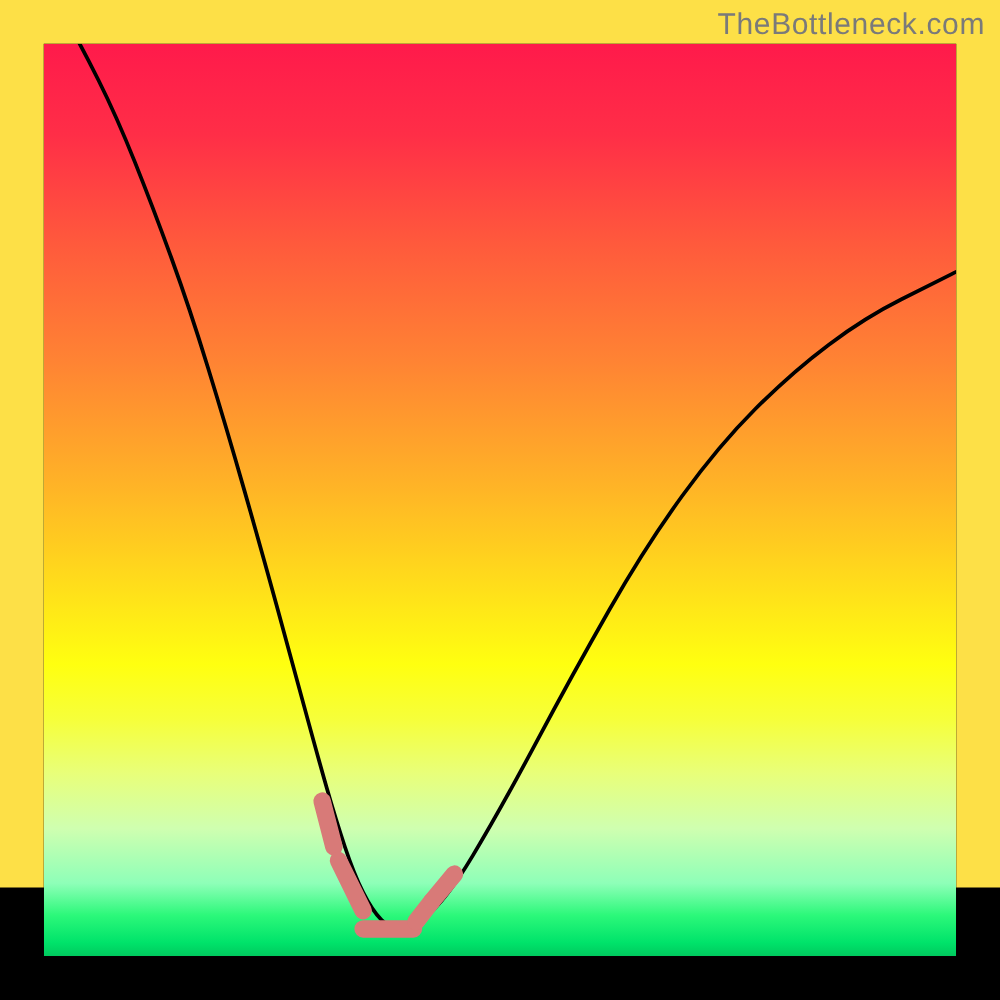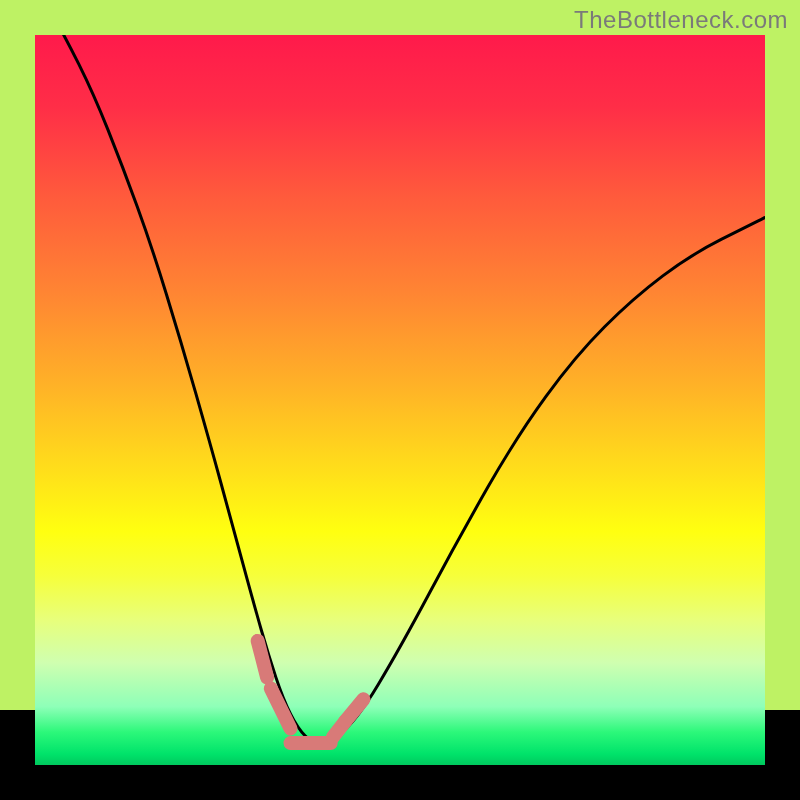--- a/index.html
+++ b/index.html
@@ -9,21 +9,21 @@
     height: 800px;
     overflow: hidden;
     background: #000;
     font-family: Arial, Helvetica, sans-serif;
   }
   .frame {
     position: absolute;
     top: 0; left: 0;
     width: 800px;
     height: 710px;
-    background: #bef264;
+    background: #fde047;
   }
   .watermark {
     position: absolute;
     top: 6px;
     right: 12px;
     font-size: 24px;
     font-weight: 500;
     color: #7a7a7a;
     letter-spacing: 0.5px;
     z-index: 10;

